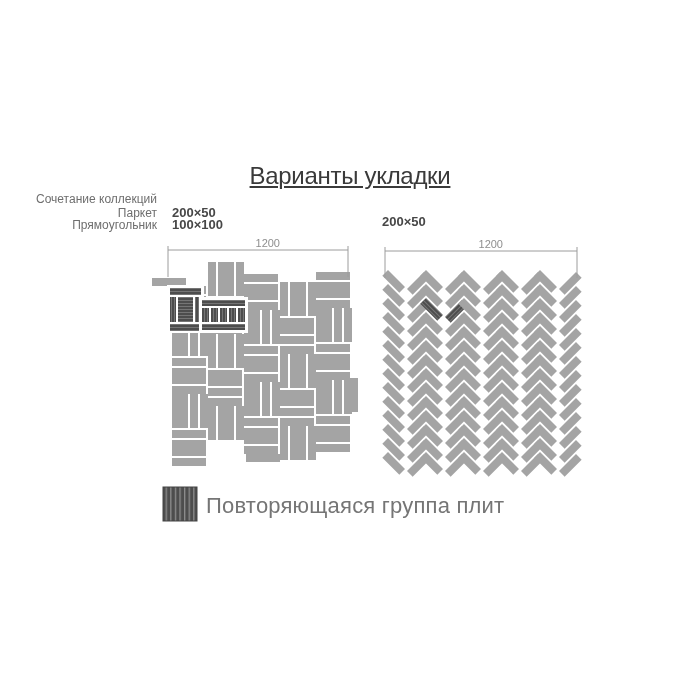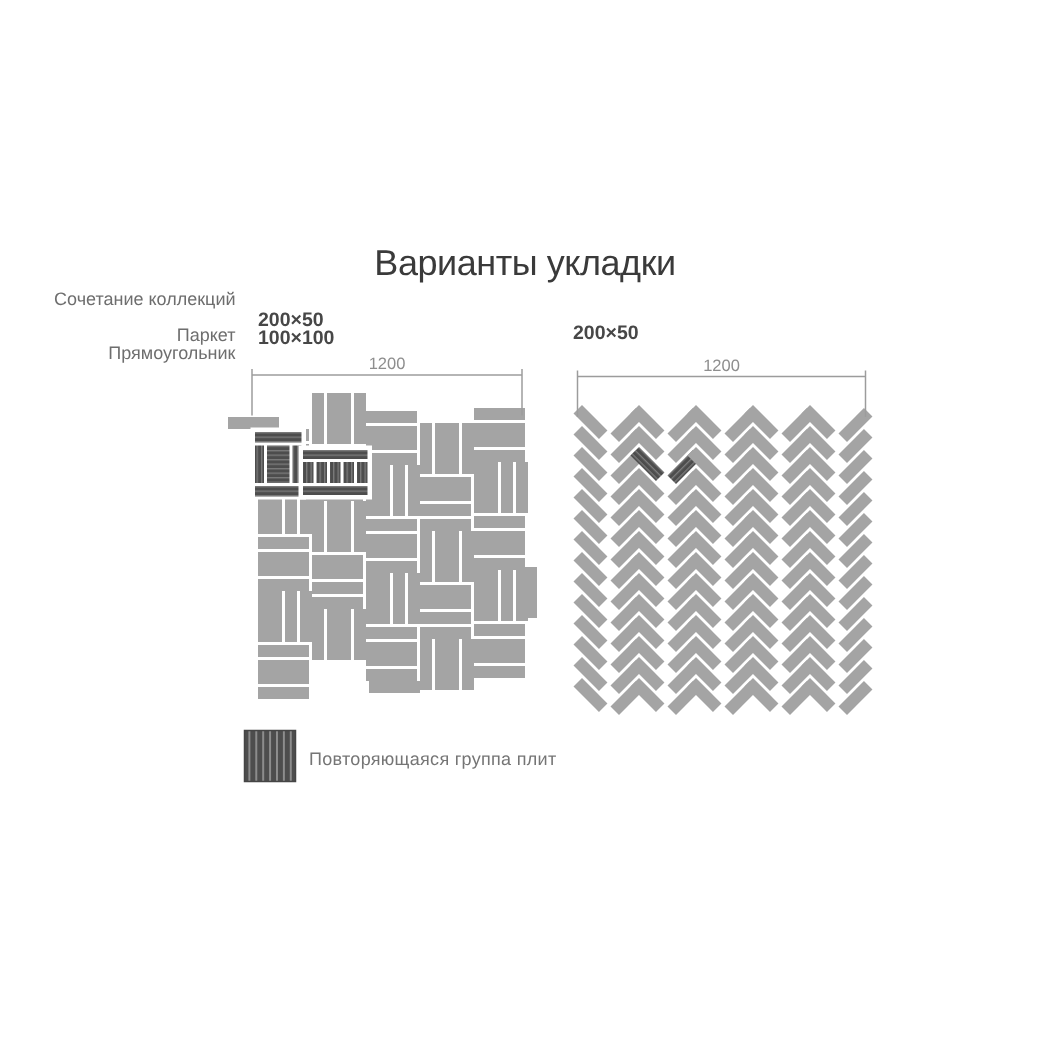--- a/index.html
+++ b/index.html
@@ -3,40 +3,40 @@
 <meta charset="utf-8">
 <style>
   html,body{margin:0;padding:0;}
   body{
     width:700px;height:700px;background:#ffffff;position:relative;overflow:hidden;
     font-family:"Liberation Sans", sans-serif;
   }
   .abs{position:absolute;}
   #title{
     top:163px;left:0;width:700px;text-align:center;
-    font-size:24px;letter-spacing:-0.3px;line-height:26px;
+    font-size:24px;letter-spacing:-0.3px;line-height:26px;text-decoration:underline;
   }
   #note-block{
     left:20px;top:193px;width:137px;text-align:right;
     font-size:12px;line-height:12px;
   }
-  #note-block .gap{margin-bottom:12px;}
+  #note-block .gap{margin-bottom:2px;}
   #sizes-block{
     left:172px;top:207px;font-size:13px;font-weight:bold;line-height:12px;
   }
   #right-size{
     left:382px;top:216px;font-size:13px;font-weight:bold;line-height:12px;
   }
   .dim-label{
-    font-size:11px;line-height:11px;text-align:center;width:44px;
+    font-size:11px;line-height:11px;text-align:right;width:44px;
   }
   #dim-label-left{left:236px;top:238px;}
   #dim-label-right{left:459px;top:239px;}
   #legend-label{
-    left:206px;top:495px;font-size:12px;letter-spacing:0.2px;line-height:22px;
+    left:206px;top:495px;font-size:22px;letter-spacing:0.2px;line-height:22px;
   }
   svg{display:block;}
 </style>
 </head>
 <body style="background: rgb(255, 255, 255);">
 
 <svg id="diagram" class="abs" style="left:0;top:0" width="700" height="700" viewBox="0 0 700 700">
     <defs>
       <pattern id="grainH" patternUnits="userSpaceOnUse" width="6" height="3">
         <rect x="0" y="0" width="6" height="3" fill="#4d4d4d"></rect>

